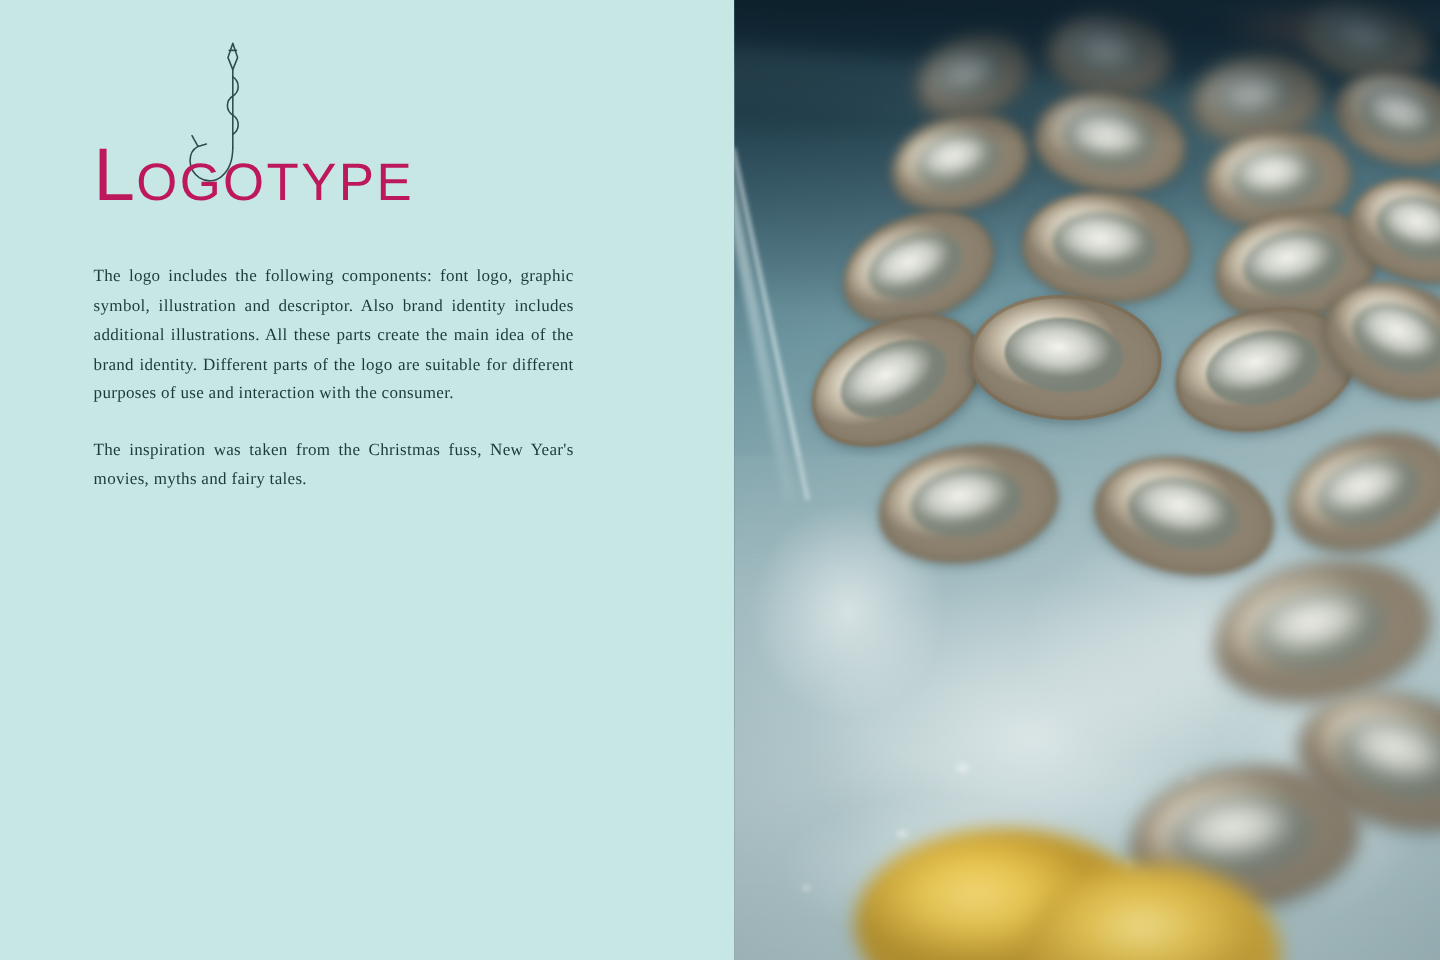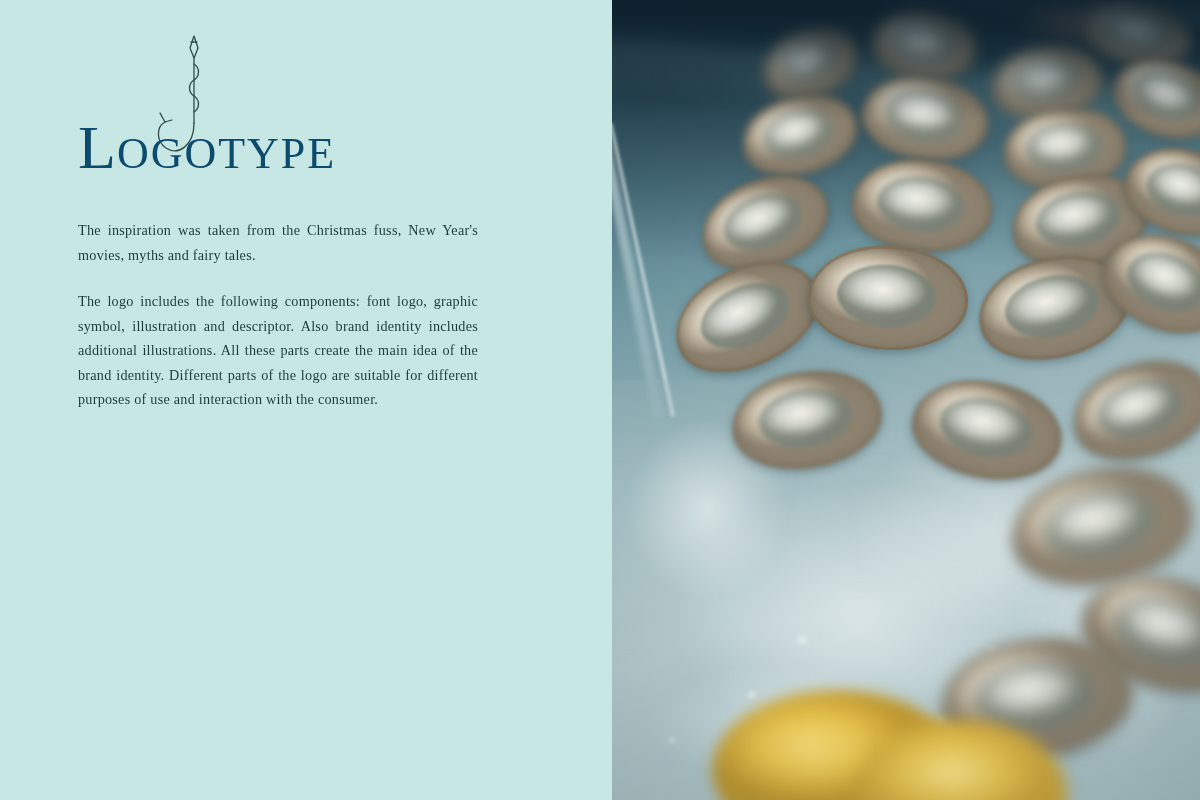--- a/index.html
+++ b/index.html
@@ -41,24 +41,24 @@
     left: 56px;
     top: 0px;
     width: 120px;
     height: 160px;
     pointer-events: none;
   }
   .logo-wordmark {
     position: absolute;
     left: 0px;
     top: 88px;
-    font-family: Liberation Serif, serif;
+    font-family: Liberation Sans, sans-serif;
     font-size: 50px;
     letter-spacing: 1px;
-    color: #0c4a6e;
+    color: #be185d;
     white-space: nowrap;
     line-height: 1;
   }
   .logo-wordmark .cap {
     font-size: 62px;
     line-height: 1;
   }
   .logo-wordmark .rest {
     font-size: 44px;
     letter-spacing: 2px;
@@ -279,22 +279,22 @@
           <path d="M60 68 C66 72, 66 80, 60 84"></path>
           <path d="M57 14 L63 14"></path>
         </g>
       </svg>
       <div class="logo-wordmark">
         <span class="cap">L</span><span class="rest">OGOTYPE</span>
       </div>
     </div>
 
     <div class="body-copy">
+      <p>The logo includes the following components: font logo, graphic symbol, illustration and descriptor. Also brand identity includes additional illustrations. All these parts create the main idea of the brand identity. Different parts of the logo are suitable for different purposes of use and interaction with the consumer.</p>
       <p>The inspiration was taken from the Christmas fuss, New Year's movies, myths and fairy tales.</p>
-      <p>The logo includes the following components: font logo, graphic symbol, illustration and descriptor. Also brand identity includes additional illustrations. All these parts create the main idea of the brand identity. Different parts of the logo are suitable for different purposes of use and interaction with the consumer.</p>
     </div>
 
   </div>
 
   <div class="photo-panel">
     <div class="layer bg-base"></div>
     <div class="layer bg-tint"></div>
     <div class="rail"></div>
     <div class="rail2"></div>
     <div class="warm-blob"></div>

